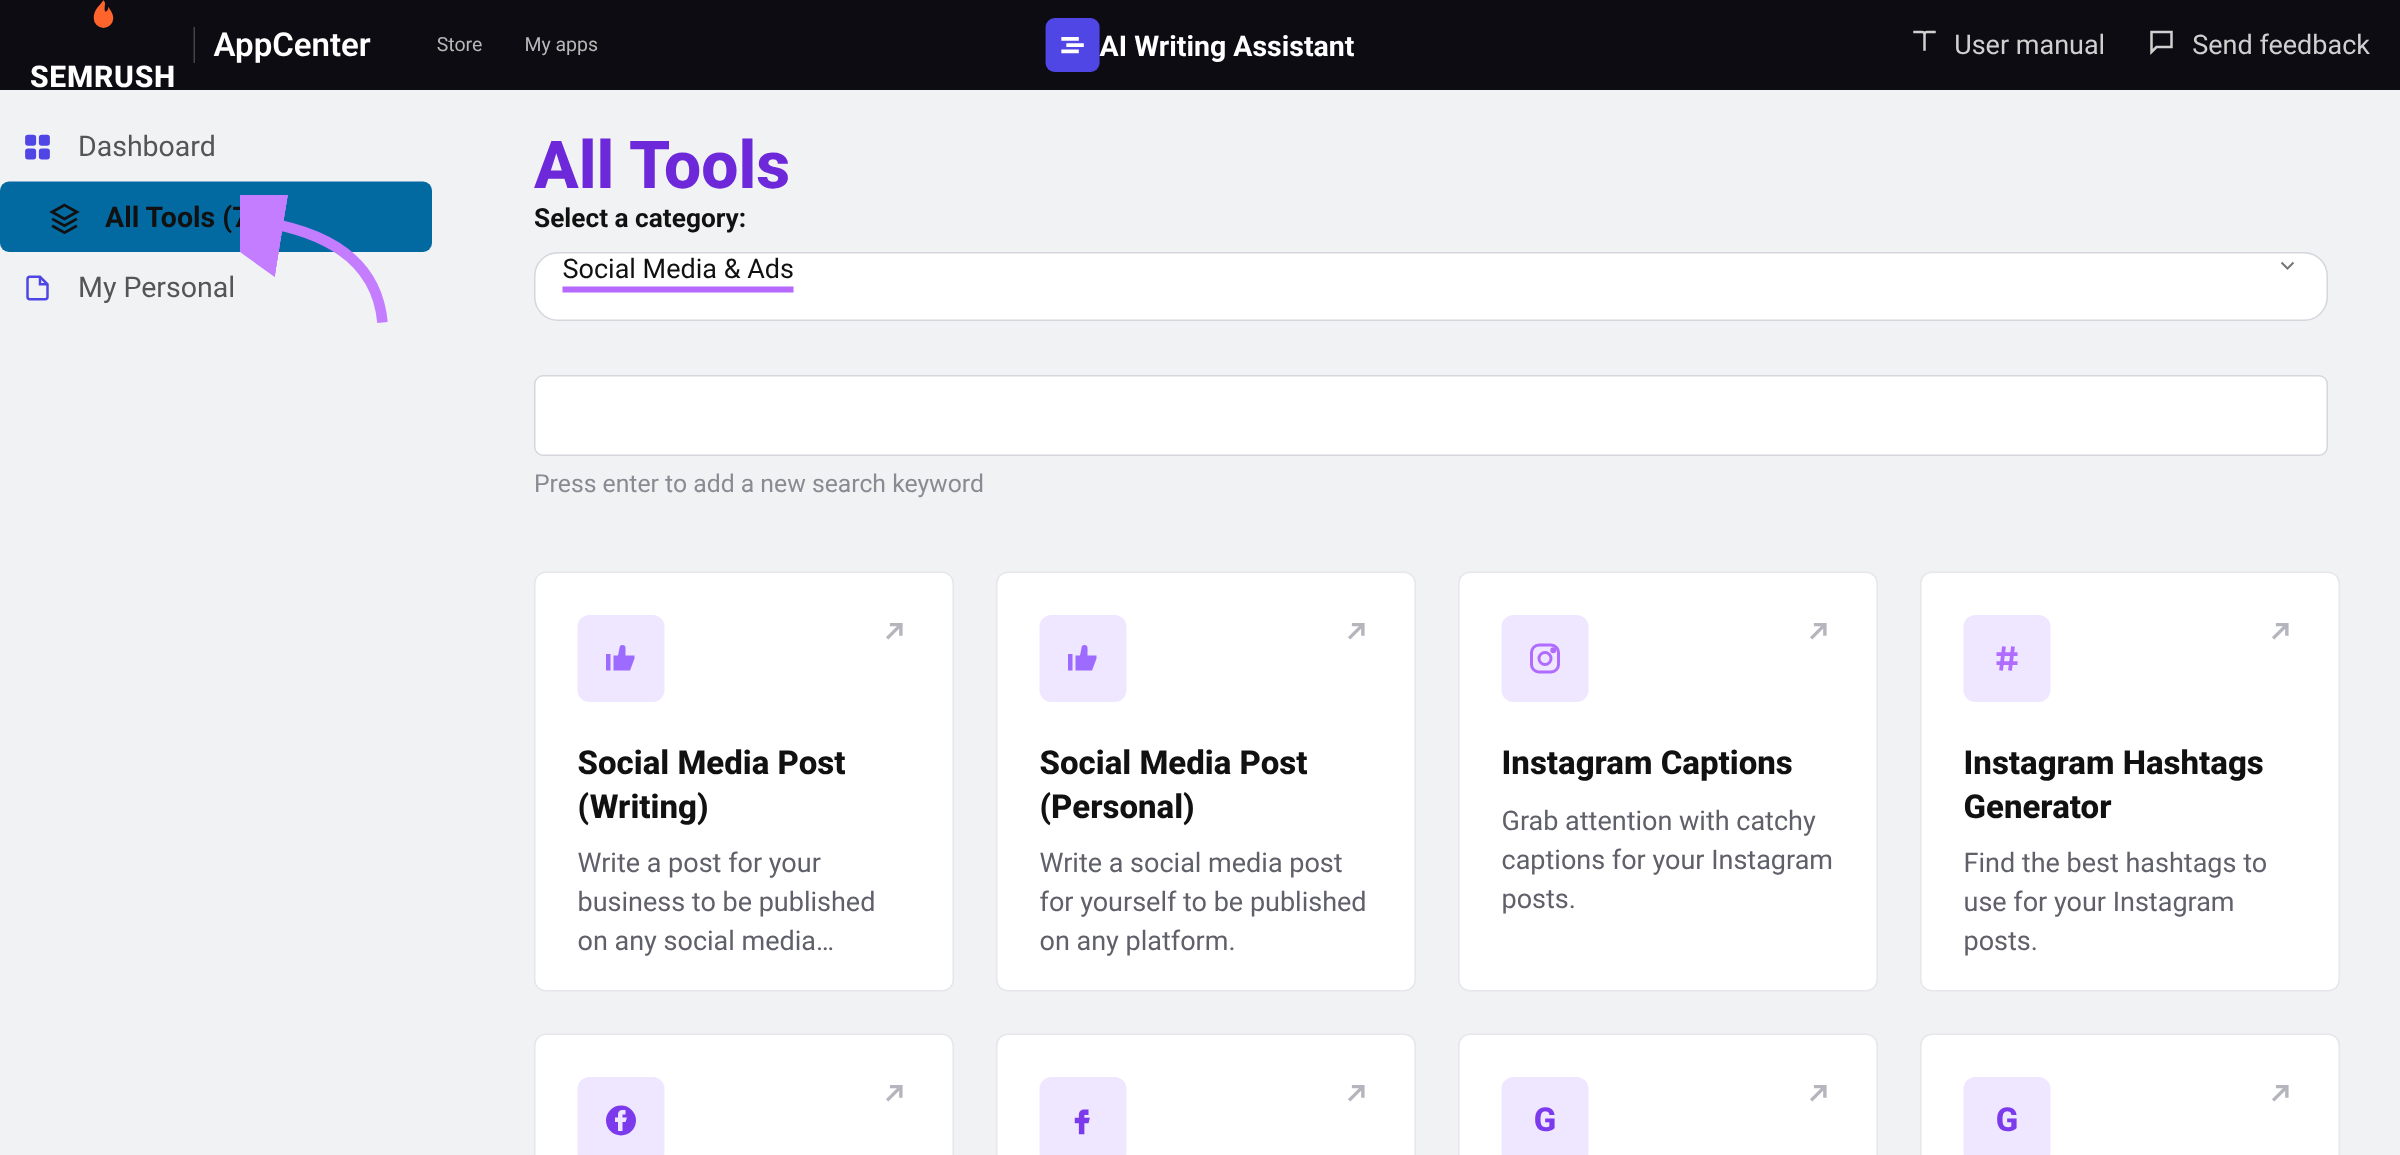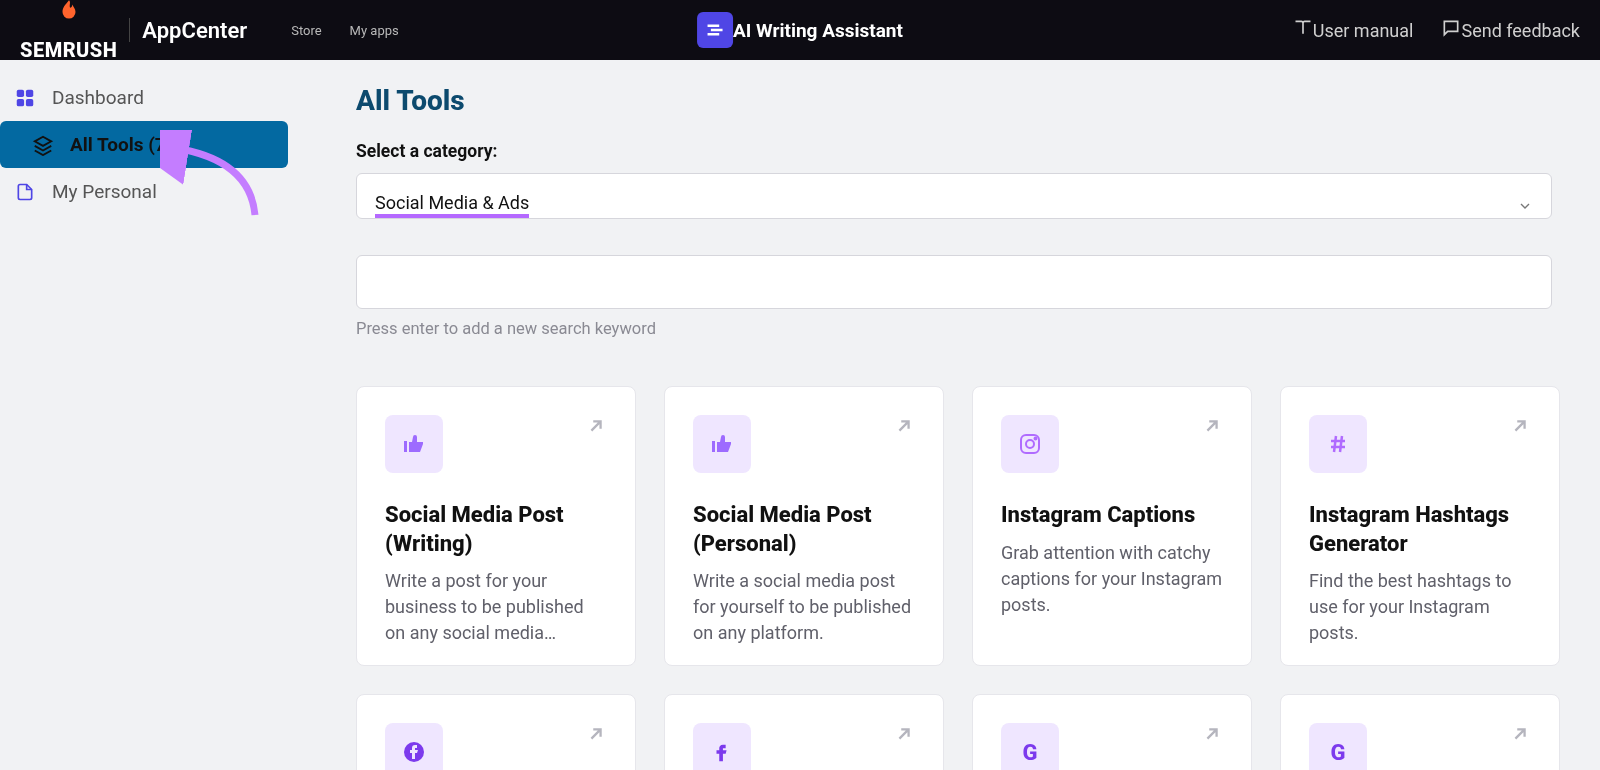--- a/index.html
+++ b/index.html
@@ -11,36 +11,36 @@
 .logo-flame { color:#ff642d; font-size:26px; }
 .logo-text { font-weight:800; font-size:20px; letter-spacing:0.5px; }
 .divider { width:1px; height:24px; background:#444; margin:0 12px; }
 .appcenter { font-weight:600; font-size:22px; }
 .nav-links { display:flex; gap:28px; margin-left:44px; }
 .nav-link { color:#b8b8b8; font-size:13px; cursor:pointer; }
 .center-app { display:flex; align-items:center; margin-left:auto; margin-right:auto; position:absolute; left:50%; transform:translateX(-50%); }
 .app-icon { width:36px; height:36px; background:#4f46e5; border-radius:6px; display:flex; align-items:center; justify-content:center; }
 .app-name { font-weight:700; font-size:19px; }
 .header-right { display:flex; gap:28px; margin-left:auto; }
-.header-action { display:flex; align-items:center; color:#d0d0d0; font-size:18px; cursor:pointer; }
+.header-action { display:flex; align-items:center; gap:10px; color:#d0d0d0; font-size:18px; cursor:pointer; }
 
 
 .sidebar { position:absolute; left:0; top:60px; width:288px; padding-top:14px; }
 .side-item { display:flex; align-items:center; gap:16px; padding:12px 14px; cursor:pointer; color:#555; font-size:19px; }
 .side-item.active { background:#0369a1; color:#111; font-weight:700; border-radius:6px; margin:0 0;padding-left:32px; }
 .side-icon { width:22px; display:flex; justify-content:center; }
 
 
 .annotation-arrow { position:absolute; left:160px; top:130px; pointer-events:none; }
 
 
 .main { margin-left:356px; padding-top:24px; padding-right:40px; }
-.page-title { font-size:28px; font-weight:800; color:#0c4a6e; margin-bottom:24px; }
+.page-title { font-size:44px; font-weight:800; color:#6d28d9; }
 .cat-label { font-size:17.5px; font-weight:700; color:#111; margin-bottom:12px; }
-.select-box { background:#fff; border:1px solid #d6d6dc; border-radius:6px; height:46px; display:flex; align-items:flex-end; justify-content:space-between; padding:0 18px; cursor:pointer; width:1196px; }
+.select-box { background:#fff; border:1px solid #d6d6dc; border-radius:16px; height:46px; display:flex; align-items:flex-start; justify-content:space-between; padding:0 18px; cursor:pointer; width:1196px; }
 .select-value { font-size:18px; color:#111; border-bottom:4px solid #b569ff; padding-bottom:1px; }
 .sel-chev { color:#777; }
 .search-box { background:#fff; border:1px solid #d6d6dc; border-radius:6px; height:54px; margin-top:36px; width:1196px; }
 .search-hint { color:#8a8a93; font-size:16.5px; margin-top:10px; }
 
 
 .grid { display:grid; grid-template-columns:repeat(4, 280px); gap:28px; margin-top:48px; }
 .card { background:#fff; border:1px solid #e6e6eb; border-radius:8px; padding:28px 28px 32px 28px; cursor:pointer; position:relative; height:280px; }
 .card.short { height:auto; padding-bottom:0; min-height:130px;}
 .card-top { display:flex; justify-content:space-between; align-items:flex-start; }

